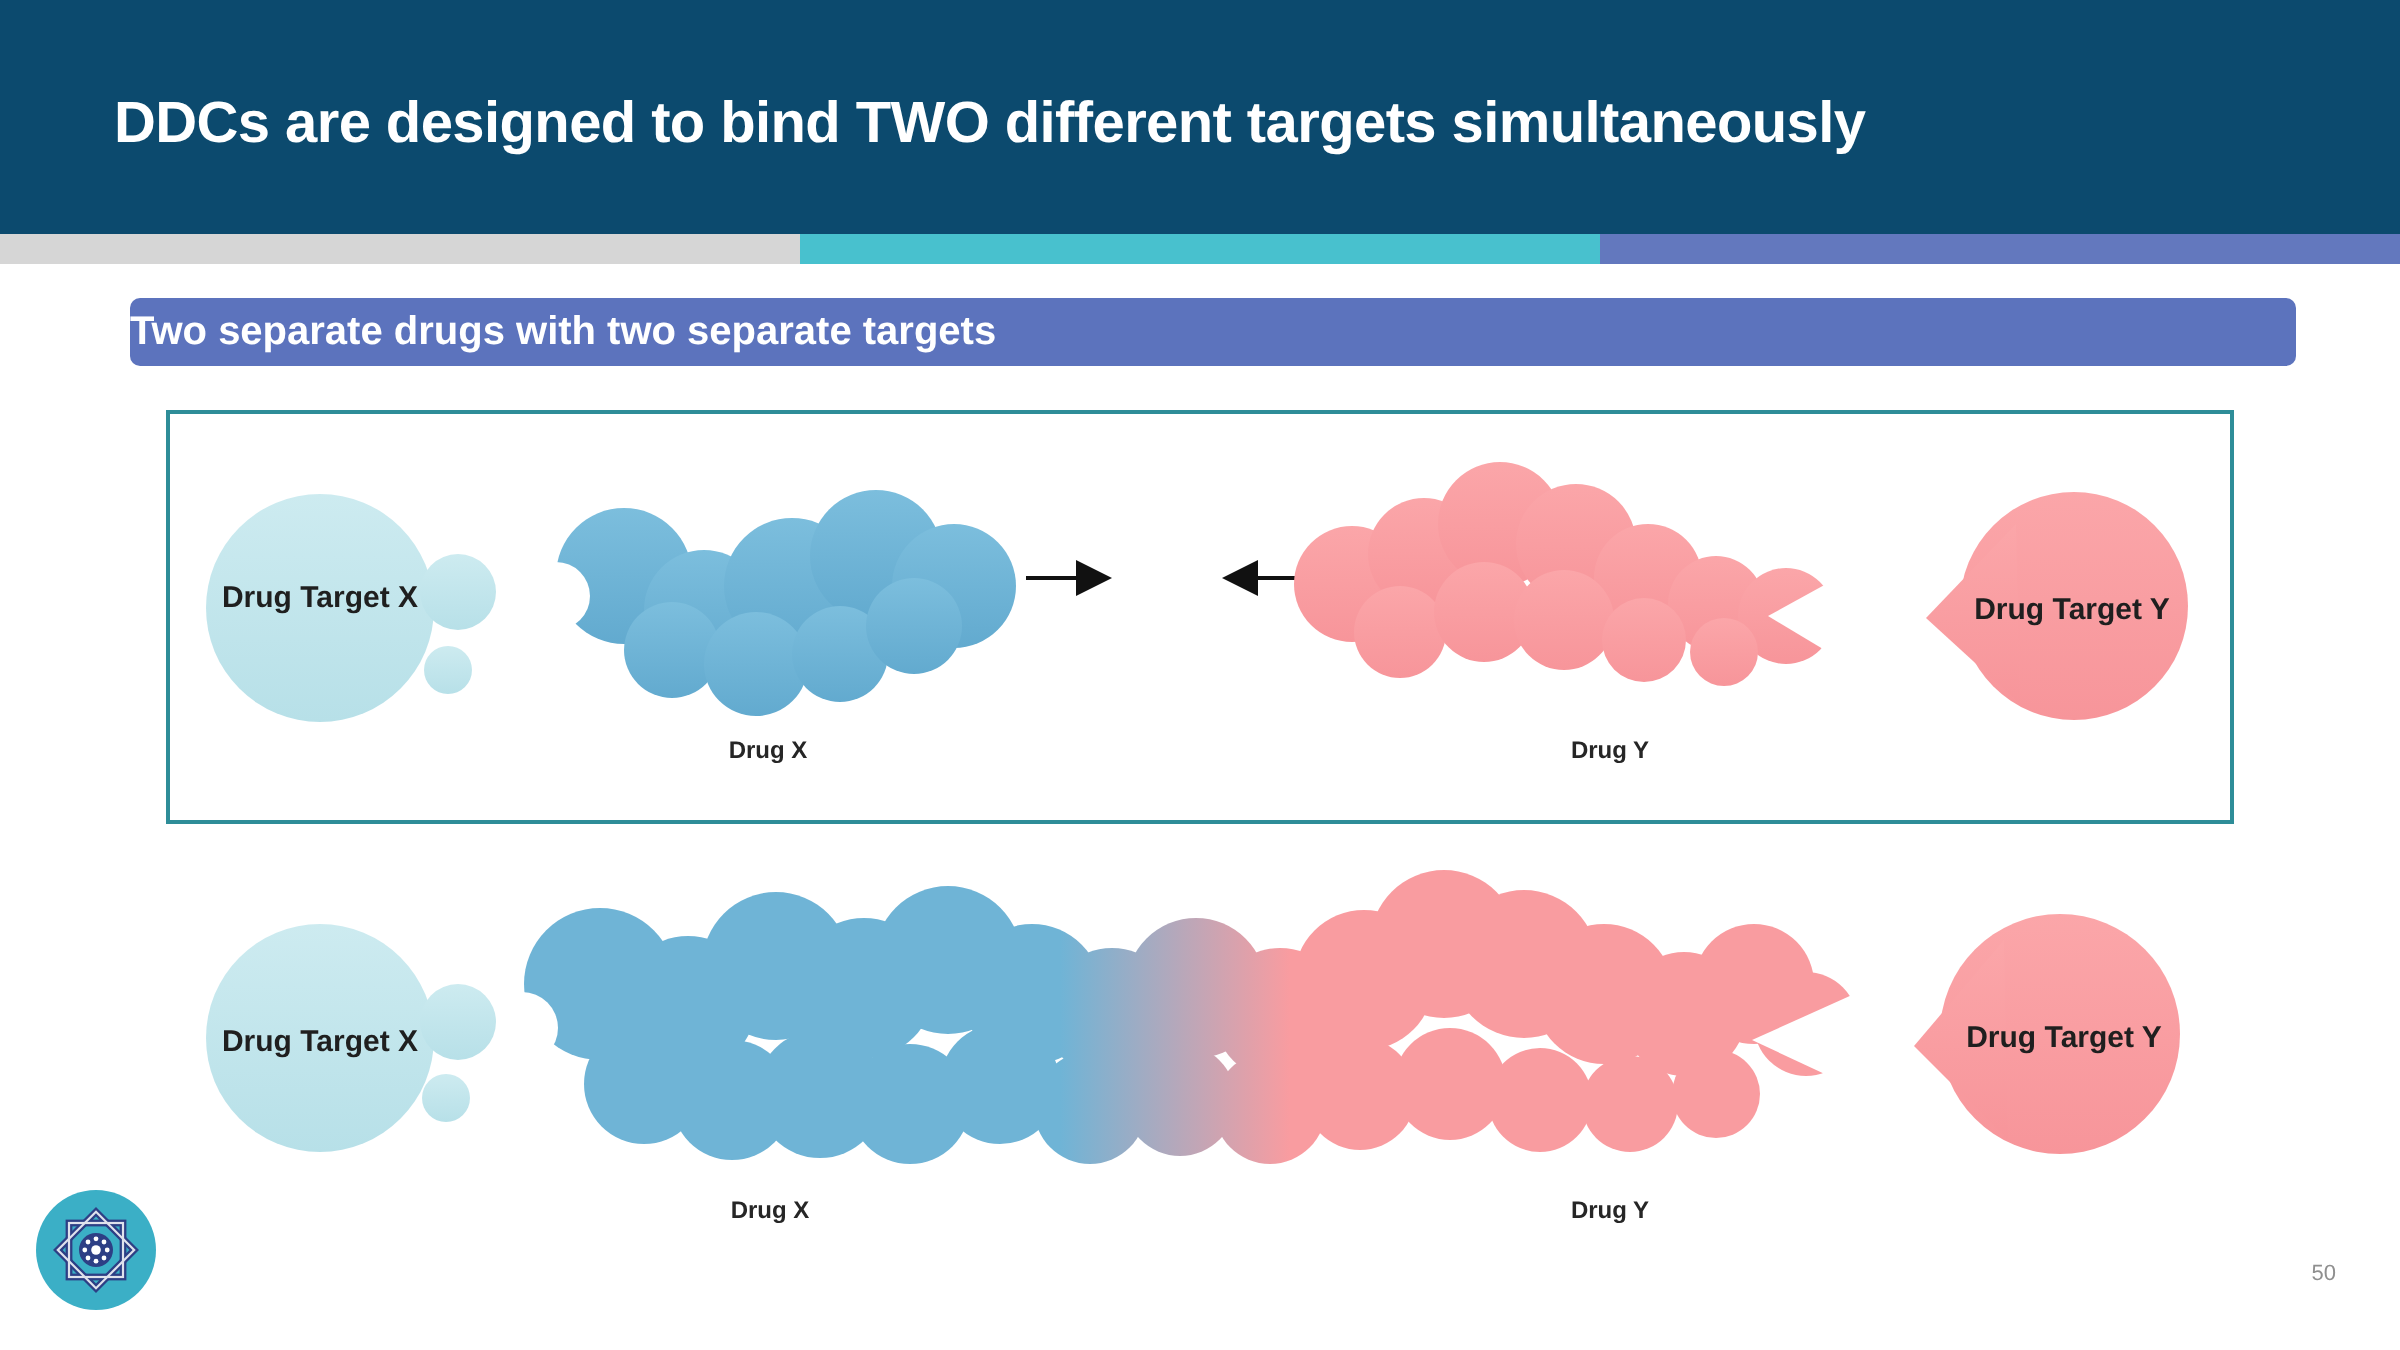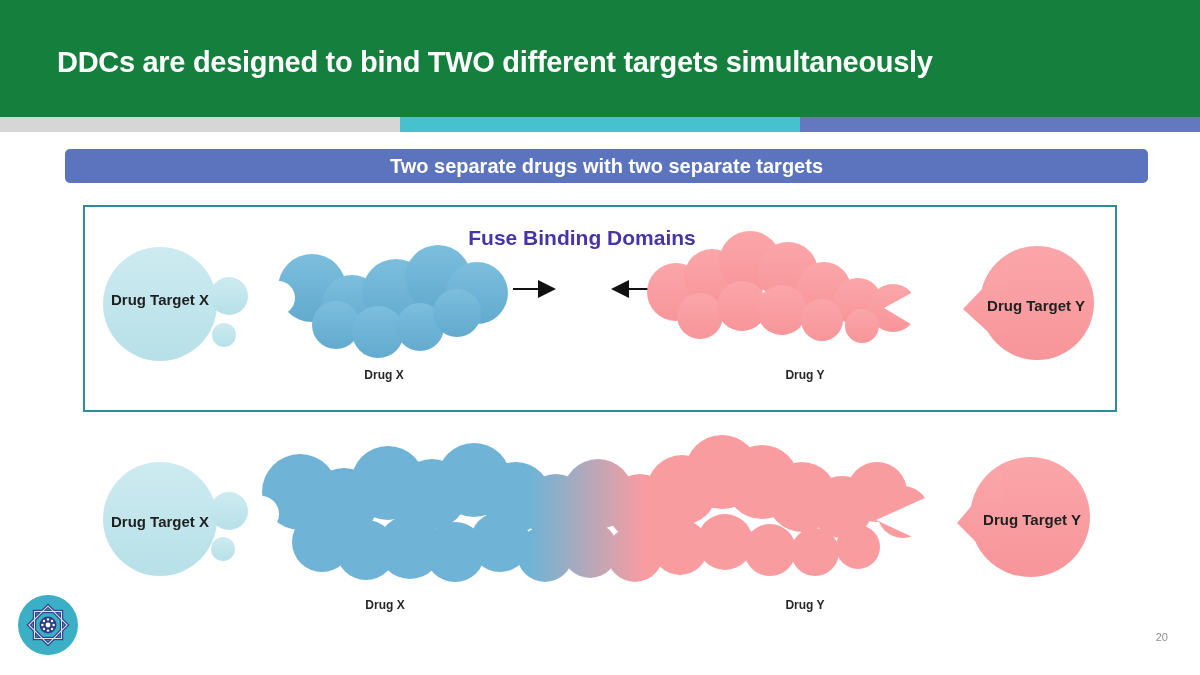--- a/index.html
+++ b/index.html
@@ -1,36 +1,36 @@
 <!DOCTYPE html>
 <html><head>
 <meta charset="utf-8">
 <style>
   * { margin: 0; padding: 0; box-sizing: border-box; }
   html, body { width: 1200px; height: 675px; background: #fff; overflow: hidden; }
   body { font-family: "Liberation Sans", sans-serif; position: relative; }
 
   .slide { position: absolute; inset: 0; width: 1200px; height: 675px; background: #fff; }
 
-  .header { position: absolute; left: 0; top: 0; width: 1200px; height: 117px; background: #15803d; }
+  .header { position: absolute; left: 0; top: 0; width: 1200px; height: 117px; background: #0c4a6e; }
   .title {
     position: absolute; left: 57px; top: 46px; width: 1100px;
     color: #ffffff; font-size: 29px; font-weight: bold; letter-spacing: -0.3px;
     white-space: nowrap;
   }
 
   .stripe { position: absolute; top: 117px; height: 15px; }
   .stripe-gray { left: 0; width: 400px; background: #D6D6D6; }
   .stripe-teal { left: 400px; width: 400px; background: #48C1CE; }
   .stripe-blue { left: 800px; width: 400px; background: #6378BE; }
 
   .banner {
     position: absolute; left: 65px; top: 149px; width: 1083px; height: 34px;
     background: #5C73BD; border-radius: 5px;
-    display: flex; align-items: center; justify-content: center;
+    display: flex; align-items: center; 
     color: #ffffff; font-size: 20px; font-weight: bold;
   }
 
   .top-box {
     position: absolute; left: 83px; top: 205px; width: 1034px; height: 207px;
     background: #ffffff; border: 2px solid #2E8D98;
   }
 
   .diagram-svg { position: absolute; left: 0; top: 0; width: 1200px; height: 675px; pointer-events: none; }
 
@@ -180,21 +180,20 @@
       <circle cx="815" cy="552" r="24"></circle>
       <circle cx="858" cy="547" r="22"></circle>
     </g>
 
     <g fill="url(#pinkGrad)">
       <circle cx="1030" cy="517" r="60"></circle>
       <polygon points="957,523 1002,470 1004,570"></polygon>
     </g>
   </svg>
 
-  <div class="lbl lbl-fuse" style="left:582px; top:238px;">Fuse Binding Domains</div>
 
   <div class="lbl lbl-target" style="left:160px; top:299px;">Drug Target X</div>
   <div class="lbl lbl-target" style="left:1036px; top:305px;">Drug Target Y</div>
   <div class="lbl lbl-drug" style="left:384px; top:375px;">Drug X</div>
   <div class="lbl lbl-drug" style="left:805px; top:375px;">Drug Y</div>
 
   <div class="lbl lbl-target" style="left:160px; top:521px;">Drug Target X</div>
   <div class="lbl lbl-target" style="left:1032px; top:519px;">Drug Target Y</div>
   <div class="lbl lbl-drug" style="left:385px; top:605px;">Drug X</div>
   <div class="lbl lbl-drug" style="left:805px; top:605px;">Drug Y</div>
@@ -216,15 +215,15 @@
         <circle cx="-5.6" cy="0" r="1.2"></circle>
       <circle cx="0" cy="5.6" r="1.2"></circle>
         <circle cx="0" cy="-5.6" r="1.2"></circle>
       <circle cx="4" cy="4" r="1.2"></circle>
         <circle cx="-4" cy="4" r="1.2"></circle>
       <circle cx="4" cy="-4" r="1.2"></circle>
         <circle cx="-4" cy="-4" r="1.2"></circle>
     </g>
   </svg>
 
-  <div class="page-number">20</div>
+  <div class="page-number">50</div>
 
 </div>
 
 </body></html>

